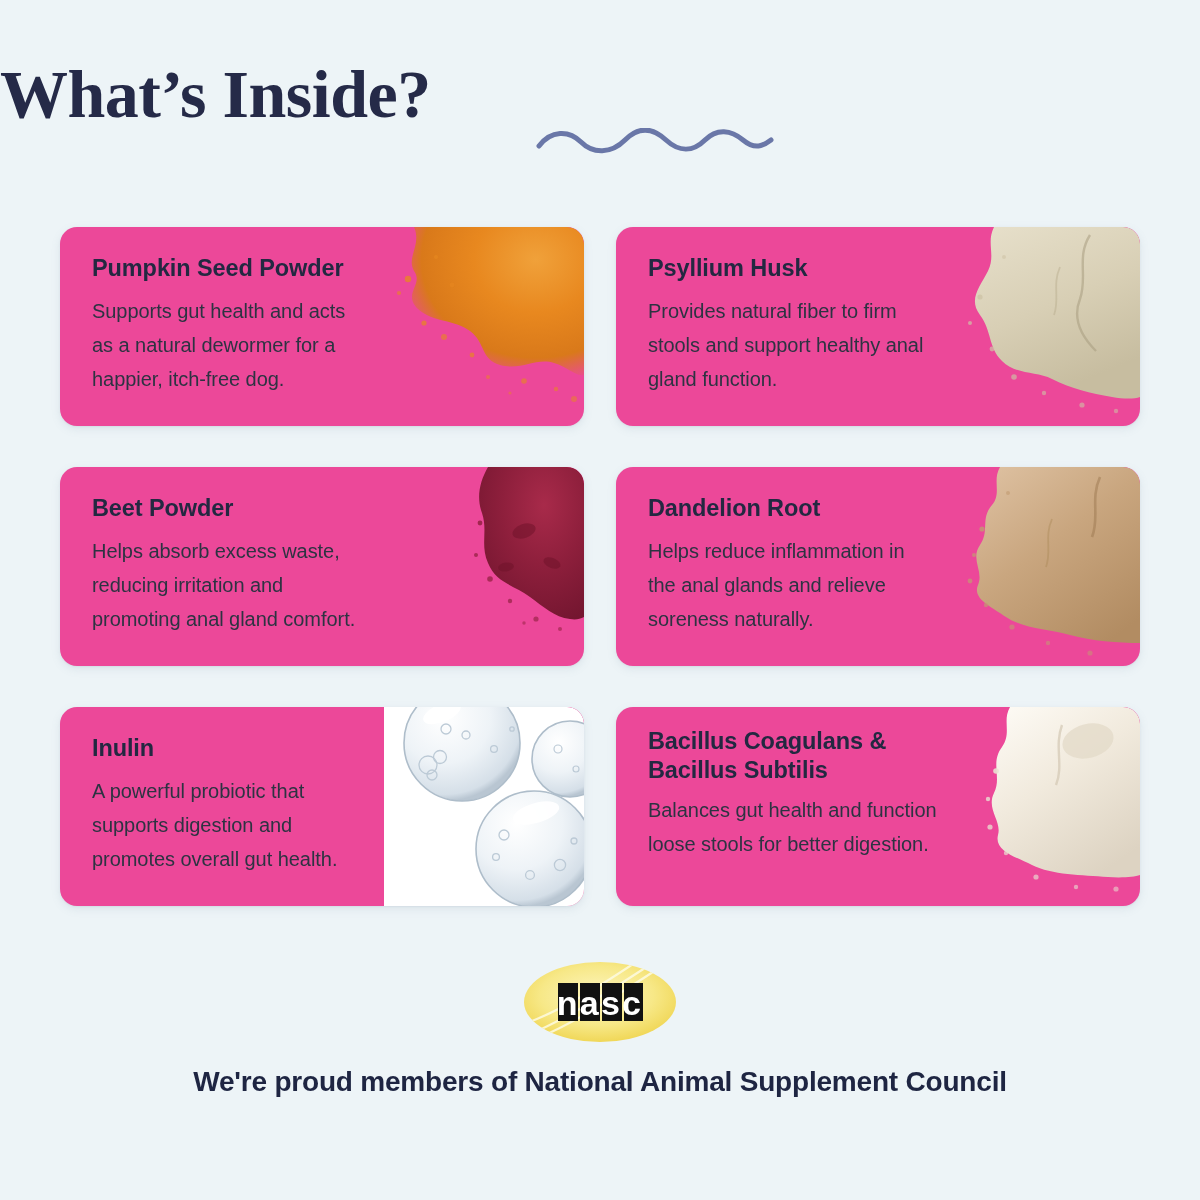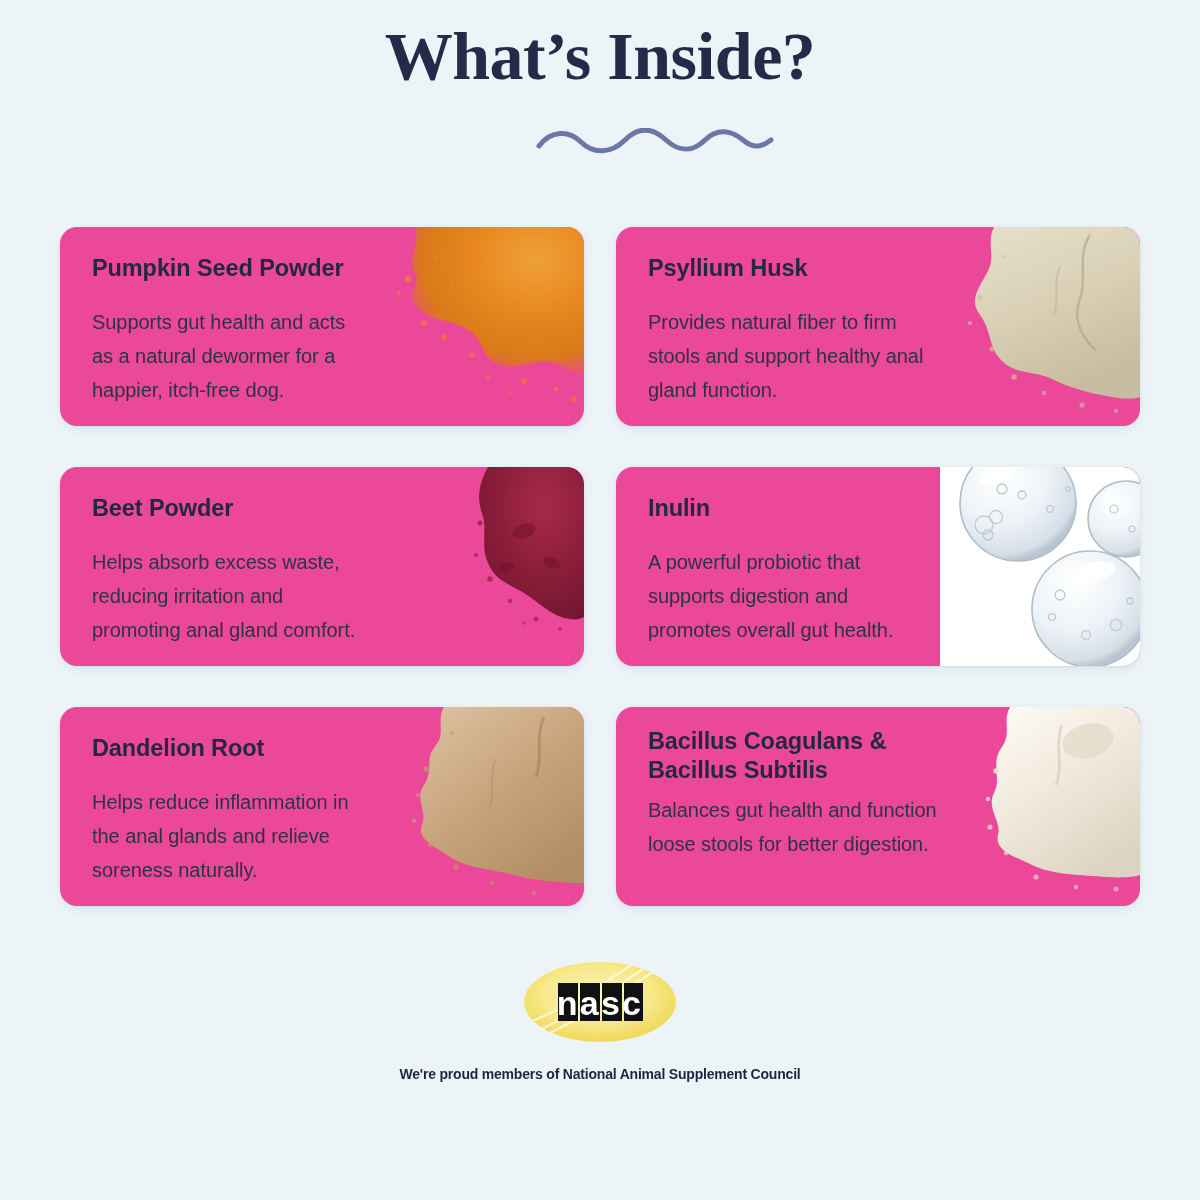--- a/index.html
+++ b/index.html
@@ -8,22 +8,22 @@
     width: 1200px;
     height: 1200px;
     background: #edf4f7;
     font-family: "Liberation Sans", sans-serif;
     overflow: hidden;
     position: relative;
   }
 
   
   .header {
-    padding-top: 22px;
-    text-align: center;
+    padding-top: 60px;
+    text-align: left;
     position: relative;
   }
   .page-title {
     font-family: "Liberation Serif", serif;
     font-weight: 700;
     font-size: 68px;
     letter-spacing: -0.5px;
     color: #252a48;
     line-height: 1.0;
   }
@@ -65,21 +65,21 @@
     width: 360px;
   }
   .card-title {
     font-size: 23.5px;
     font-weight: 700;
     color: #232841;
     letter-spacing: -0.1px;
     line-height: 1.22;
   }
   .card-desc {
-    margin-top: 22px;
+    margin-top: 11px;
     font-size: 20px;
     line-height: 34px;
     color: #2d3342;
     letter-spacing: -0.05px;
     white-space: pre-line;
   }
   .card.two-line .card-text { padding-top: 20px; }
   .card.two-line .card-desc { margin-top: 9px; }
 
   
@@ -102,21 +102,21 @@
     text-align: center;
   }
   .nasc-logo {
     margin: 0 auto;
     width: 152px;
     height: 80px;
     position: relative;
   }
   .footer-note {
     margin-top: 24px;
-    font-size: 14px;
+    font-size: 28px;
     font-weight: 700;
     color: #1e2542;
     letter-spacing: -0.2px;
   }
 </style>
 </head>
 <body>
 
 <div class="header">
   <div class="page-title">What’s Inside?</div>
@@ -248,75 +248,20 @@
       <div class="card-desc">Helps absorb excess waste,
 reducing irritation and
 promoting anal gland comfort.</div>
     </div>
   </div>
 
   <div class="card">
     <div class="powder">
       <svg width="200" height="199" viewBox="0 0 200 199">
         <defs>
-          <radialGradient id="dg" cx="35%" cy="28%" r="72%">
-            <stop offset="0%" stop-color="#ffffff"></stop>
-            <stop offset="55%" stop-color="#eef3f7"></stop>
-            <stop offset="92%" stop-color="#d5dfe8"></stop>
-            <stop offset="100%" stop-color="#b9c6d2"></stop>
-          </radialGradient>
-          <clipPath id="cc5">
-              <path d="M0 0 H183 A17 17 0 0 1 200 17 V199 H0 Z"></path>
-            </clipPath>
-        </defs>
-        <g clip-path="url(#cc5)">
-          <rect x="0" y="0" width="200" height="199" fill="#ffffff"></rect>
-
-          <circle cx="78" cy="36" r="58" fill="url(#dg)" stroke="#aebdca" stroke-width="1.6"></circle>
-          <ellipse cx="58" cy="6" rx="20" ry="9" fill="#ffffff" opacity=".95" transform="rotate(-22 58 6)"></ellipse>
-          <g fill="none" stroke="#bccad6" stroke-width="1.3">
-            <circle cx="62" cy="22" r="5"></circle>
-              <circle cx="82" cy="28" r="4"></circle>
-              <circle cx="56" cy="50" r="6.5"></circle>
-            <circle cx="44" cy="58" r="9"></circle>
-              <circle cx="48" cy="68" r="5"></circle>
-              <circle cx="110" cy="42" r="3.4"></circle>
-            <circle cx="128" cy="22" r="2.2"></circle>
-          </g>
-
-          <circle cx="186" cy="52" r="38" fill="url(#dg)" stroke="#aebdca" stroke-width="1.6"></circle>
-          <g fill="none" stroke="#bccad6" stroke-width="1.2">
-            <circle cx="174" cy="42" r="4"></circle>
-              <circle cx="192" cy="62" r="3"></circle>
-          </g>
-
-          <circle cx="150" cy="142" r="58" fill="url(#dg)" stroke="#aebdca" stroke-width="1.6"></circle>
-          <ellipse cx="152" cy="106" rx="24" ry="10" fill="#ffffff" opacity=".9" transform="rotate(-16 152 106)"></ellipse>
-          <g fill="none" stroke="#bccad6" stroke-width="1.3">
-            <circle cx="120" cy="128" r="5"></circle>
-              <circle cx="112" cy="150" r="3.4"></circle>
-            <circle cx="146" cy="168" r="4.4"></circle>
-              <circle cx="176" cy="158" r="5.6"></circle>
-            <circle cx="190" cy="134" r="3"></circle>
-          </g>
-        </g>
-      </svg>
-    </div>
-    <div class="card-text">
-      <div class="card-title">Inulin</div>
-      <div class="card-desc">A powerful probiotic that
-supports digestion and
-promotes overall gut health.</div>
-    </div>
-  </div>
-
-  <div class="card">
-    <div class="powder">
-      <svg width="200" height="199" viewBox="0 0 200 199">
-        <defs>
           <linearGradient id="pg4" x1="0.1" y1="0" x2="0.8" y2="1">
             <stop offset="0%" stop-color="#ddc0a0"></stop>
             <stop offset="45%" stop-color="#c9a67f"></stop>
             <stop offset="100%" stop-color="#b28c62"></stop>
           </linearGradient>
           <clipPath id="cc4">
               <path d="M0 0 H183 A17 17 0 0 1 200 17 V199 H0 Z"></path>
             </clipPath>
         </defs>
         <g clip-path="url(#cc4)">
@@ -336,20 +281,75 @@
               <circle cx="68" cy="26" r="2" opacity=".6"></circle>
           </g>
         </g>
       </svg>
     </div>
     <div class="card-text">
       <div class="card-title">Dandelion Root</div>
       <div class="card-desc">Helps reduce inflammation in
 the anal glands and relieve
 soreness naturally.</div>
+    </div>
+  </div>
+
+  <div class="card">
+    <div class="powder">
+      <svg width="200" height="199" viewBox="0 0 200 199">
+        <defs>
+          <radialGradient id="dg" cx="35%" cy="28%" r="72%">
+            <stop offset="0%" stop-color="#ffffff"></stop>
+            <stop offset="55%" stop-color="#eef3f7"></stop>
+            <stop offset="92%" stop-color="#d5dfe8"></stop>
+            <stop offset="100%" stop-color="#b9c6d2"></stop>
+          </radialGradient>
+          <clipPath id="cc5">
+              <path d="M0 0 H183 A17 17 0 0 1 200 17 V199 H0 Z"></path>
+            </clipPath>
+        </defs>
+        <g clip-path="url(#cc5)">
+          <rect x="0" y="0" width="200" height="199" fill="#ffffff"></rect>
+
+          <circle cx="78" cy="36" r="58" fill="url(#dg)" stroke="#aebdca" stroke-width="1.6"></circle>
+          <ellipse cx="58" cy="6" rx="20" ry="9" fill="#ffffff" opacity=".95" transform="rotate(-22 58 6)"></ellipse>
+          <g fill="none" stroke="#bccad6" stroke-width="1.3">
+            <circle cx="62" cy="22" r="5"></circle>
+              <circle cx="82" cy="28" r="4"></circle>
+              <circle cx="56" cy="50" r="6.5"></circle>
+            <circle cx="44" cy="58" r="9"></circle>
+              <circle cx="48" cy="68" r="5"></circle>
+              <circle cx="110" cy="42" r="3.4"></circle>
+            <circle cx="128" cy="22" r="2.2"></circle>
+          </g>
+
+          <circle cx="186" cy="52" r="38" fill="url(#dg)" stroke="#aebdca" stroke-width="1.6"></circle>
+          <g fill="none" stroke="#bccad6" stroke-width="1.2">
+            <circle cx="174" cy="42" r="4"></circle>
+              <circle cx="192" cy="62" r="3"></circle>
+          </g>
+
+          <circle cx="150" cy="142" r="58" fill="url(#dg)" stroke="#aebdca" stroke-width="1.6"></circle>
+          <ellipse cx="152" cy="106" rx="24" ry="10" fill="#ffffff" opacity=".9" transform="rotate(-16 152 106)"></ellipse>
+          <g fill="none" stroke="#bccad6" stroke-width="1.3">
+            <circle cx="120" cy="128" r="5"></circle>
+              <circle cx="112" cy="150" r="3.4"></circle>
+            <circle cx="146" cy="168" r="4.4"></circle>
+              <circle cx="176" cy="158" r="5.6"></circle>
+            <circle cx="190" cy="134" r="3"></circle>
+          </g>
+        </g>
+      </svg>
+    </div>
+    <div class="card-text">
+      <div class="card-title">Inulin</div>
+      <div class="card-desc">A powerful probiotic that
+supports digestion and
+promotes overall gut health.</div>
     </div>
   </div>
 
   <div class="card two-line">
     <div class="powder">
       <svg width="200" height="199" viewBox="0 0 200 199">
         <defs>
           <linearGradient id="pg6" x1="0.1" y1="0" x2="0.7" y2="1">
             <stop offset="0%" stop-color="#fdfaf4"></stop>
             <stop offset="45%" stop-color="#f1eadd"></stop>

